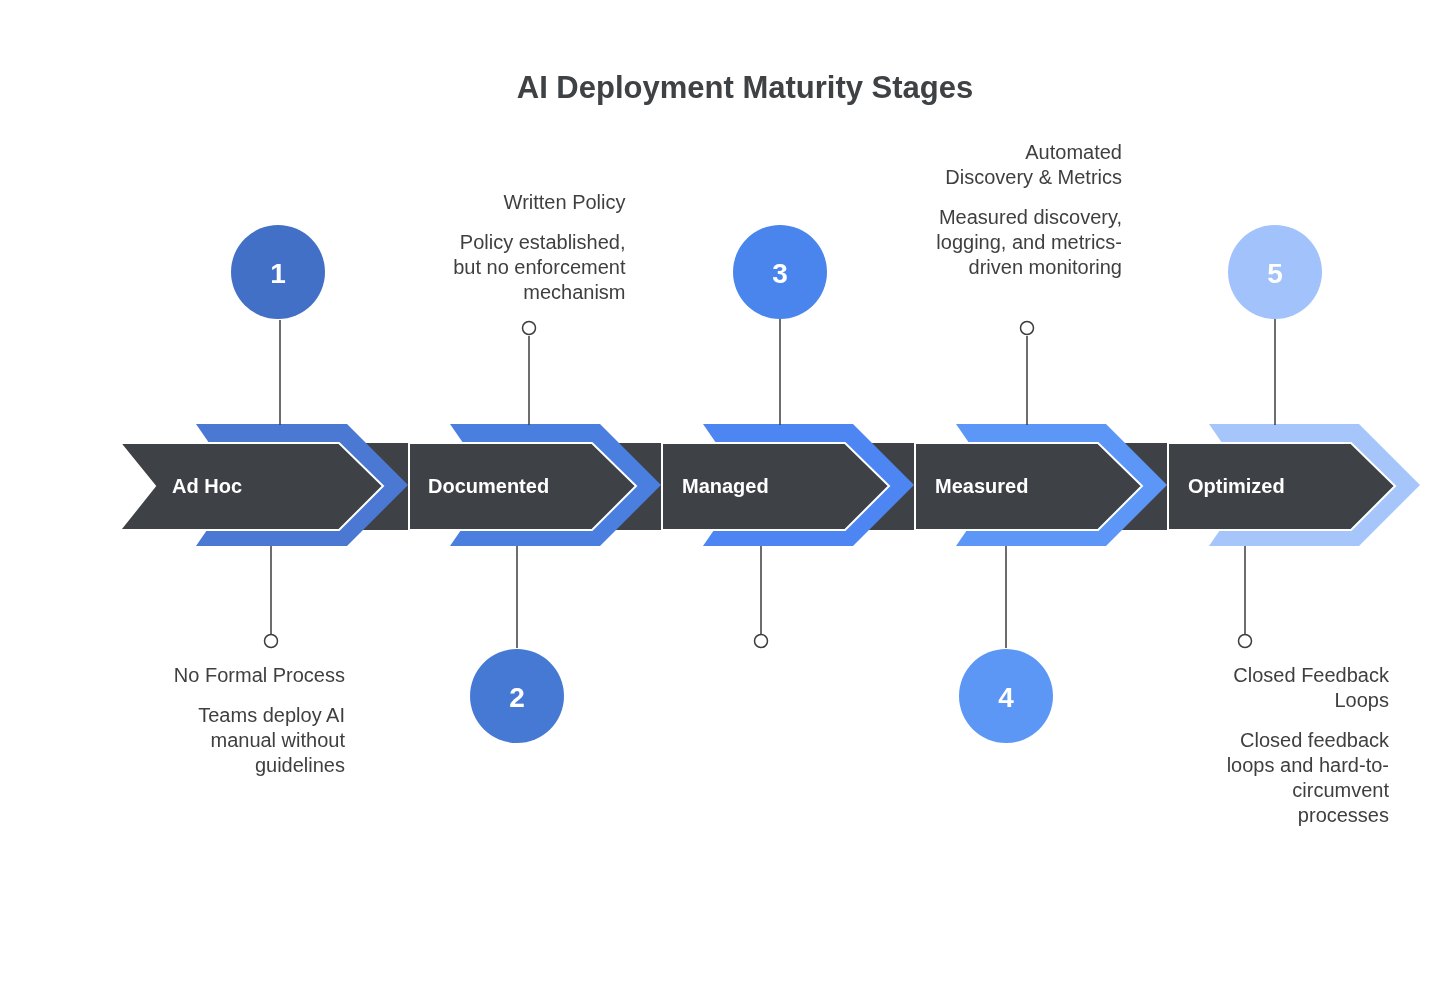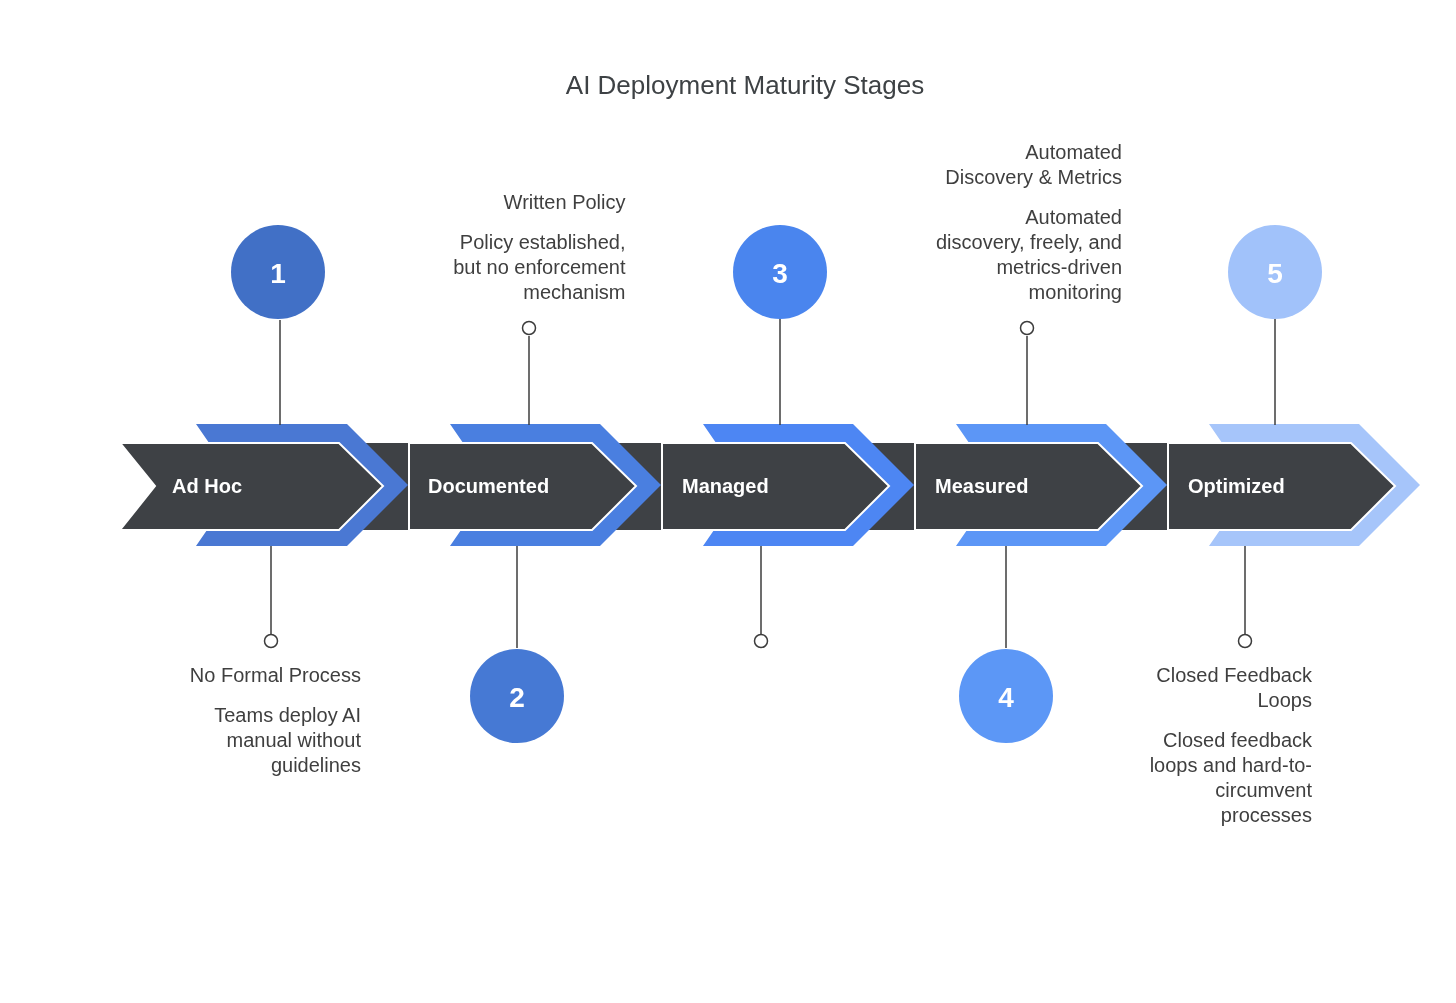--- a/index.html
+++ b/index.html
@@ -9,22 +9,22 @@
     height:1003px;
     background:#ffffff;
     font-family:"Liberation Sans", sans-serif;
     overflow:hidden;
   }
   .title{
     position:absolute;
     top:70px;
     left:745px;
     transform:translateX(-50%);
-    font-size:26px;
-    font-weight:normal;
+    font-size:31px;
+    font-weight:bold;
     color:#3e4245;
     white-space:nowrap;
   }
   svg.band-layer{position:absolute;top:0;left:0;}
   .stage-label{
     font-family:"Liberation Sans", sans-serif;
     font-size:20px;
     font-weight:bold;
     fill:#ffffff;
   }
@@ -108,34 +108,34 @@
       <polygon class="dark-arrow" points="1168,443 1351,443 1395,486 1351,530 1168,530" fill="#3E4145"></polygon>
       <text class="stage-label" x="1188" y="486" dominant-baseline="central">Optimized</text>
       <line class="conn" x1="1275" y1="319" x2="1275" y2="425"></line>
       <circle cx="1275" cy="272" r="47" fill="#A1C2FA"></circle>
       <text class="num-text" x="1275" y="273" dominant-baseline="central">5</text>
       <line class="conn" x1="1245" y1="546" x2="1245" y2="634"></line>
       <circle class="dot" cx="1245" cy="641" r="6.5"></circle>
     </g>
   </svg>
 
-  <div class="anno" style="left:271px;top:663px;width:180px">
+  <div class="anno" style="left:255px;top:663px;width:180px">
     <div class="anno-title">No Formal Process</div>
     <div class="anno-body">Teams deploy AI manual without guidelines</div>
   </div>
 
   <div class="anno" style="left:528px;top:190px;width:195px">
     <div class="anno-title">Written Policy</div>
     <div class="anno-body">Policy established, but no enforcement mechanism</div>
   </div>
 
 
   <div class="anno" style="left:1027px;top:140px;width:190px">
     <div class="anno-title">Automated Discovery &amp; Metrics</div>
-    <div class="anno-body">Automated discovery, freely, and metrics-driven monitoring</div>
+    <div class="anno-body">Measured discovery, logging, and metrics-driven monitoring</div>
   </div>
 
-  <div class="anno" style="left:1222px;top:663px;width:180px">
+  <div class="anno" style="left:1299px;top:663px;width:180px">
     <div class="anno-title">Closed Feedback Loops</div>
     <div class="anno-body">Closed feedback loops and hard-to-circumvent processes</div>
   </div>
 
 </div>
 
 </body></html>

